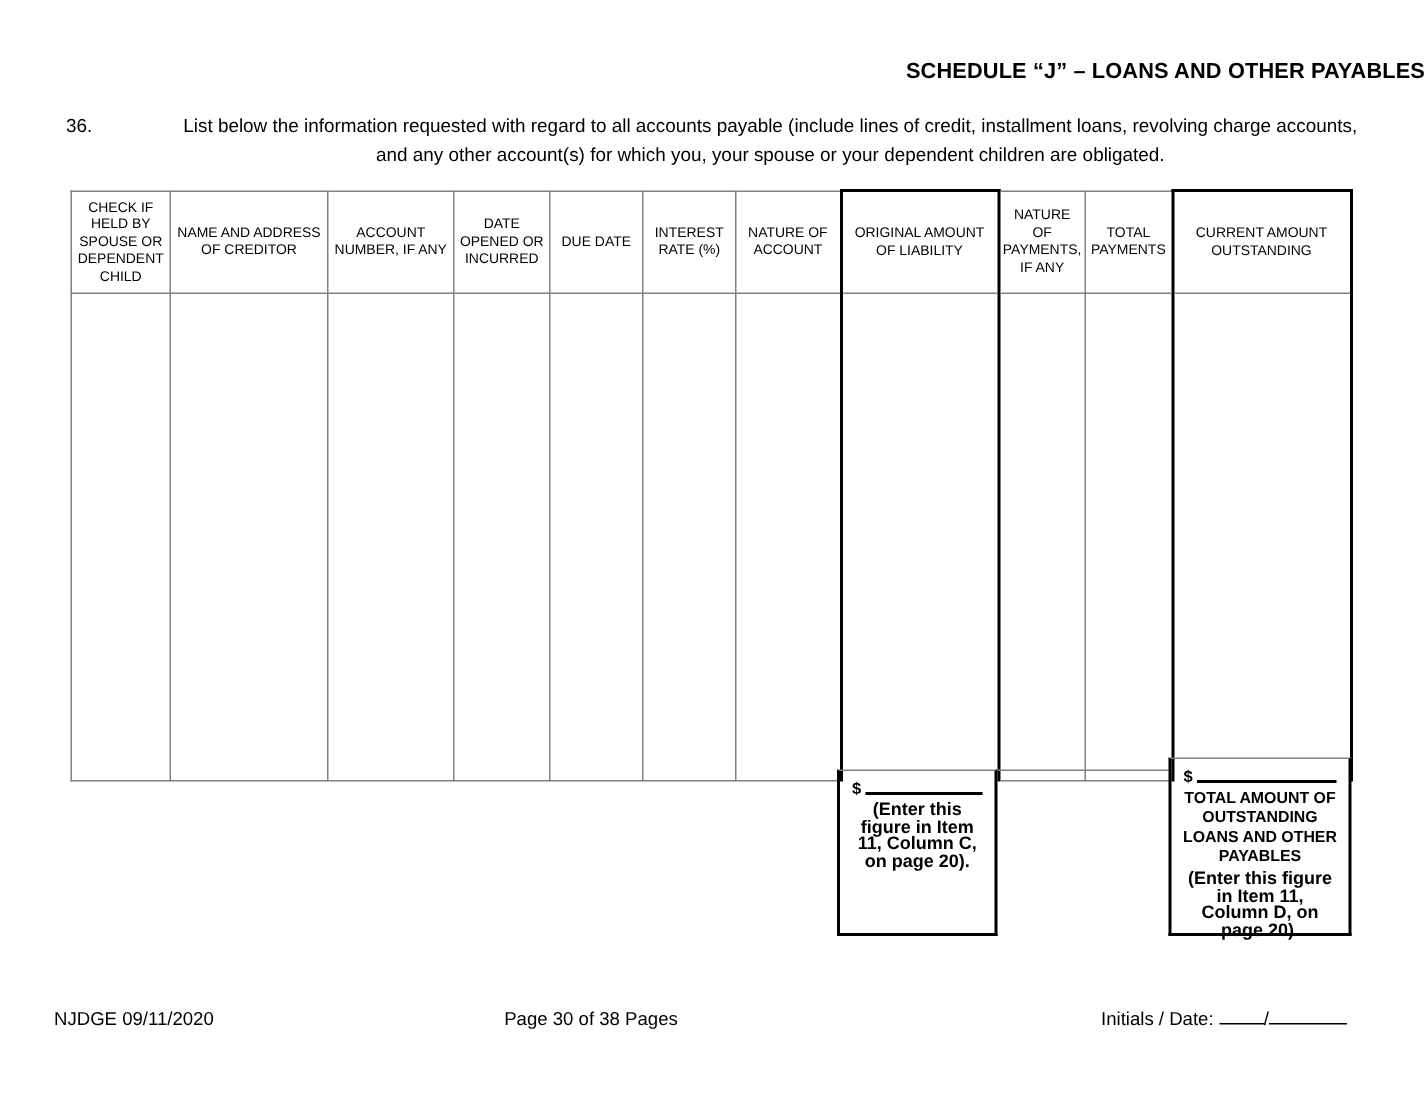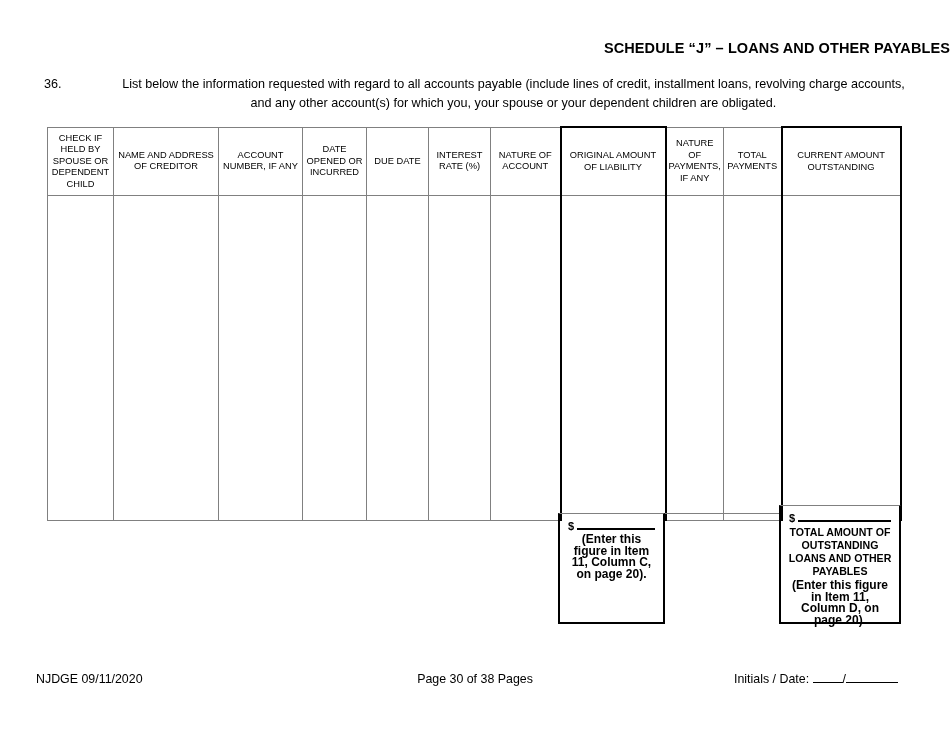--- a/index.html
+++ b/index.html
@@ -148,21 +148,21 @@
   
   .footer {
     position: absolute;
     left: 0;
     top: 672px;
     width: 950px;
     height: 20px;
     font-size: 12.4px;
   }
   .footer-left  { position: absolute; left: 36px;  top: 0; }
-  .footer-mid   { position: absolute; left: 0; top: 0; width: 950px; text-align: center; }
+  .footer-mid   { position: absolute; left: 0; top: 0; width: 788px; text-align: center; }
   .footer-right { position: absolute; right: 52px; top: 0; }
   .blank-rule {
     display: inline-block;
     border-bottom: 1.4px solid #000;
     vertical-align: baseline;
   }
   .rule-short { width: 30px; }
   .rule-long  { width: 52px; }
 </style>
 </head>

